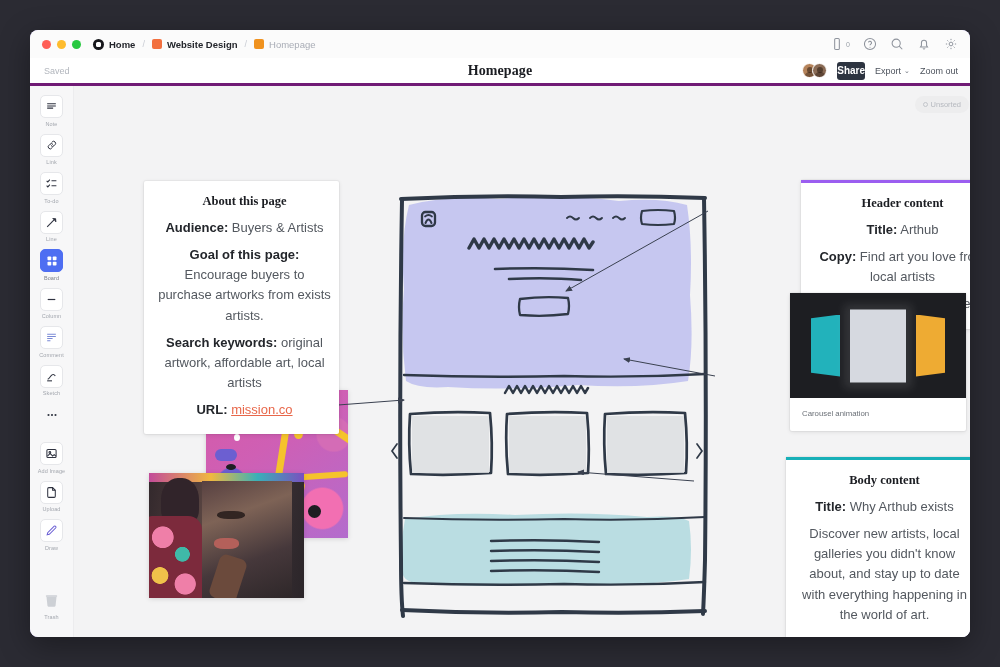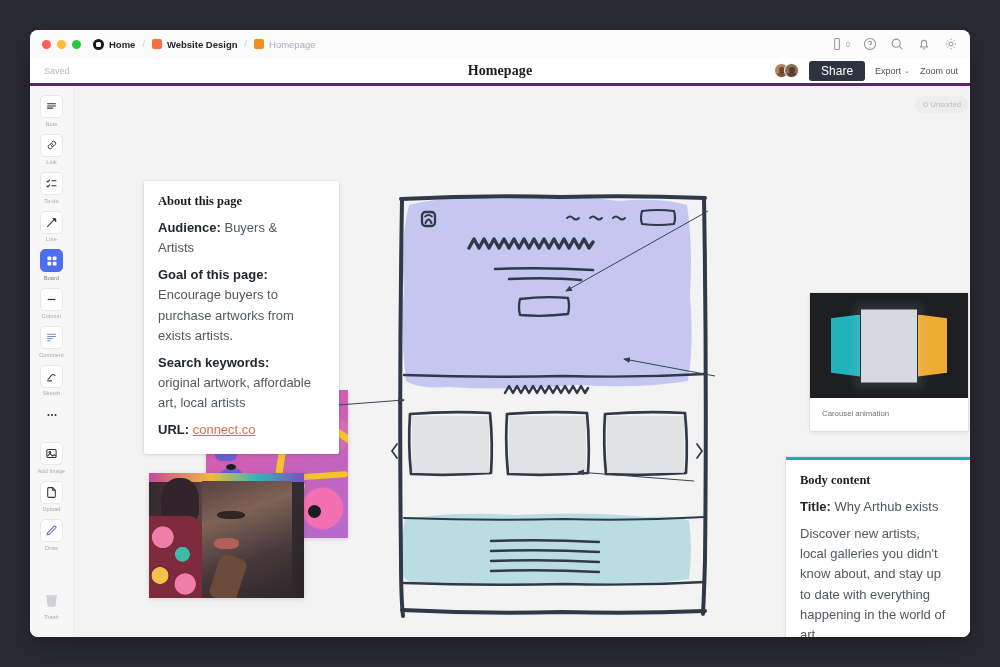--- a/index.html
+++ b/index.html
@@ -97,22 +97,22 @@
     background: rgba(40,25,15,.55);
   }
   .av::before {
     content: ""; position: absolute; left: 50%; bottom: -1px;
     transform: translateX(-50%);
     width: 11px; height: 6px; border-radius: 5px 5px 0 0;
     background: rgba(40,25,15,.45);
   }
   .share-btn {
     background: #2d3440; color: #fff;
-    font-size: 12px; font-weight: 400;
-    padding: 4px 12px; border-radius: 3px;
+    font-size: 10px; font-weight: 700;
+    padding: 4px 0; border-radius: 3px;
     border: none; cursor: pointer; line-height: 1;
   }
   .tb-link { font-size: 9px; color: #4c525c; display: flex; align-items: center; gap: 3px; cursor: pointer; }
   .caret { font-size: 7px; color: #6d737d; }
 
   
   .body-row { flex: 1; display: flex; min-height: 0; }
 
   .sidebar {
     width: 44px; flex: 0 0 44px;
@@ -151,40 +151,40 @@
   .uns-dot { width: 5px; height: 5px; border: 1px solid #c3c6cb; border-radius: 50%; }
 
   
   .card {
     position: absolute;
     background: #fff;
     box-shadow: 0 1px 4px rgba(0,0,0,.10), 0 0 0 1px rgba(0,0,0,.03);
     border-radius: 2px;
   }
   .card-accent { height: 3px; width: 100%; }
-  .card-inner { padding: 13px 28px 14px 14px; }
+  .card-inner { padding: 13px 8px 14px 14px; text-align: center; }
   .card-h {
     font-family: "Liberation Serif", serif;
     font-size: 12.5px; font-weight: 700; color: #1b1d22;
     margin-bottom: 9px;
   }
   .card-p {
     font-size: 13px; color: #53585f; line-height: 1.55;
     margin-bottom: 7px;
   }
   .card-p:last-child { margin-bottom: 0; }
   .card-p b { color: #23262b; font-weight: 700; }
   .card-link { color: #e8674a; text-decoration: underline; }
 
   #card-about { left: 70px; top: 95px; width: 195px; }
   #card-header { left: 727px; top: 94px; width: 197px; }
   #card-body   { left: 712px; top: 371px; width: 191px; }
 
   
-  #card-carousel { left: 736px; top: 207px; width: 158px; }
+  #card-carousel { left: 716px; top: 207px; width: 176px; }
   .carousel-media {
     height: 105px; background: #1d1e22;
     position: relative; overflow: hidden;
   }
   .car-center {
     position: absolute; left: 50%; top: 50%;
     transform: translate(-50%,-50%);
     width: 56px; height: 73px; background: #d6d9e0;
     box-shadow: 0 0 9px 6px rgba(255,255,255,.10);
     z-index: 3;
@@ -616,25 +616,40 @@
             <b>Audience:</b><span> Buyers &amp; Artists</span>
           </div>
           <div class="card-p">
             <b>Goal of this page:</b><span> Encourage buyers to purchase artworks from exists artists.</span>
           </div>
           <div class="card-p">
             <b>Search keywords:</b><span> original artwork, affordable art, local artists</span>
           </div>
           <div class="card-p">
             <b>URL:</b>
-            <span class="card-link">connect.co</span>
+            <span class="card-link">mission.co</span>
           </div>
         </div>
       </div>
 
+      <div class="card" id="card-header">
+        <div class="card-accent" style="background:#9b5ef0"></div>
+        <div class="card-inner">
+          <div class="card-h">Header content</div>
+          <div class="card-p">
+            <b>Title:</b><span> Arthub</span>
+          </div>
+          <div class="card-p">
+            <b>Copy:</b><span> Find art you love from local artists</span>
+          </div>
+          <div class="card-p">
+            <b>Button:</b><span> Explore the gallery</span>
+          </div>
+        </div>
+      </div>
 
       <div class="card" id="card-carousel">
         <div class="carousel-media">
           <span class="car-left"></span>
           <span class="car-right"></span>
           <span class="car-center"></span>
         </div>
         <div class="carousel-cap">Carousel animation</div>
       </div>
 

